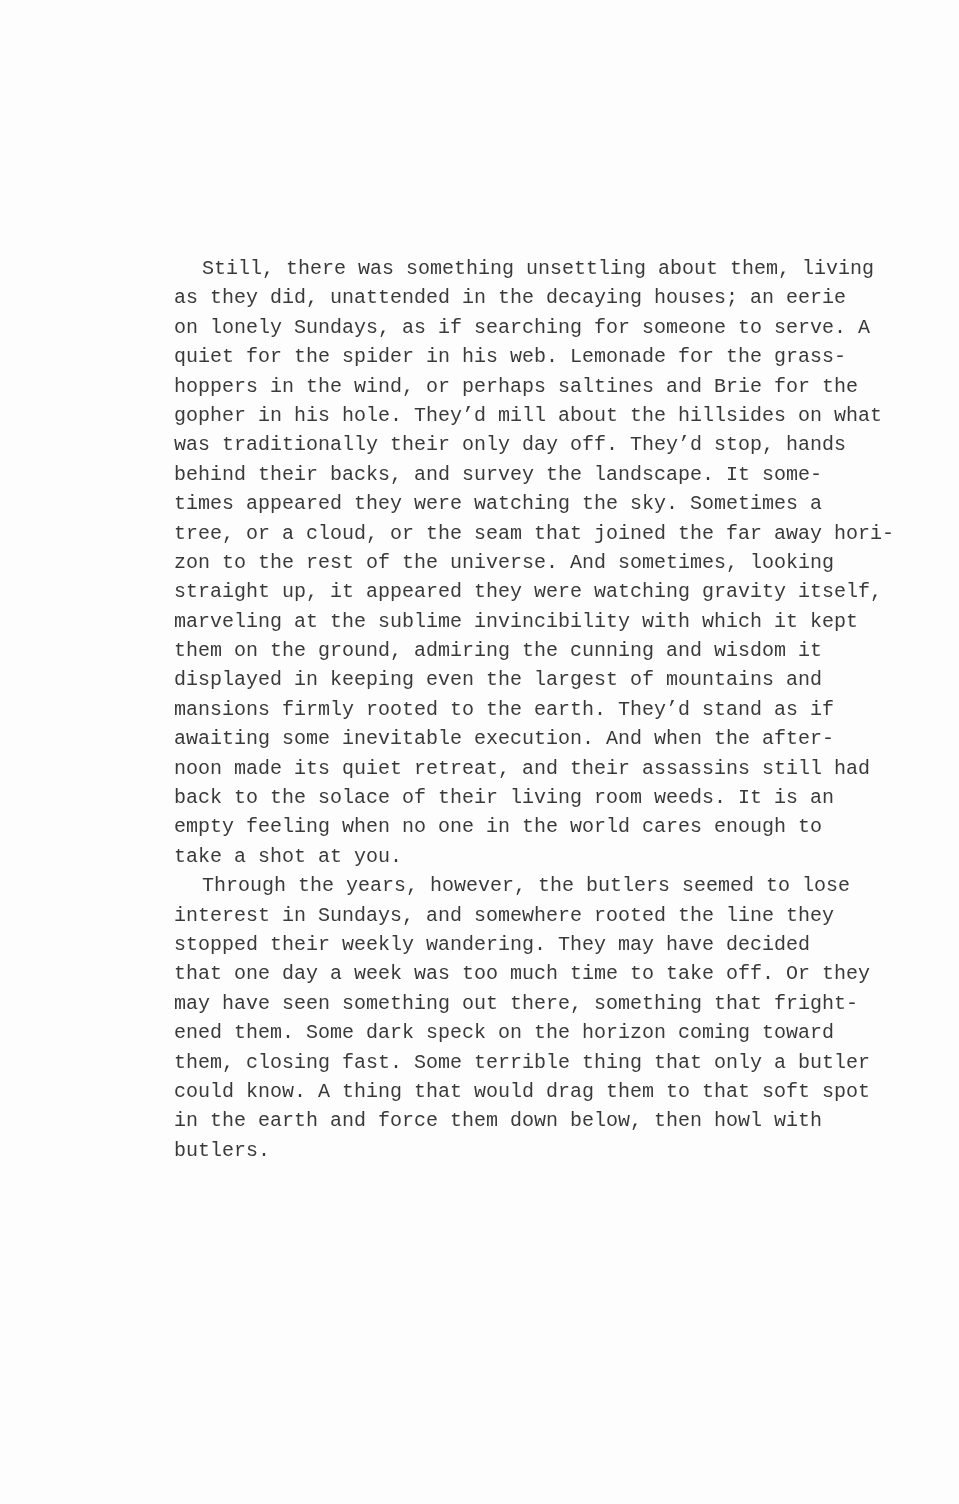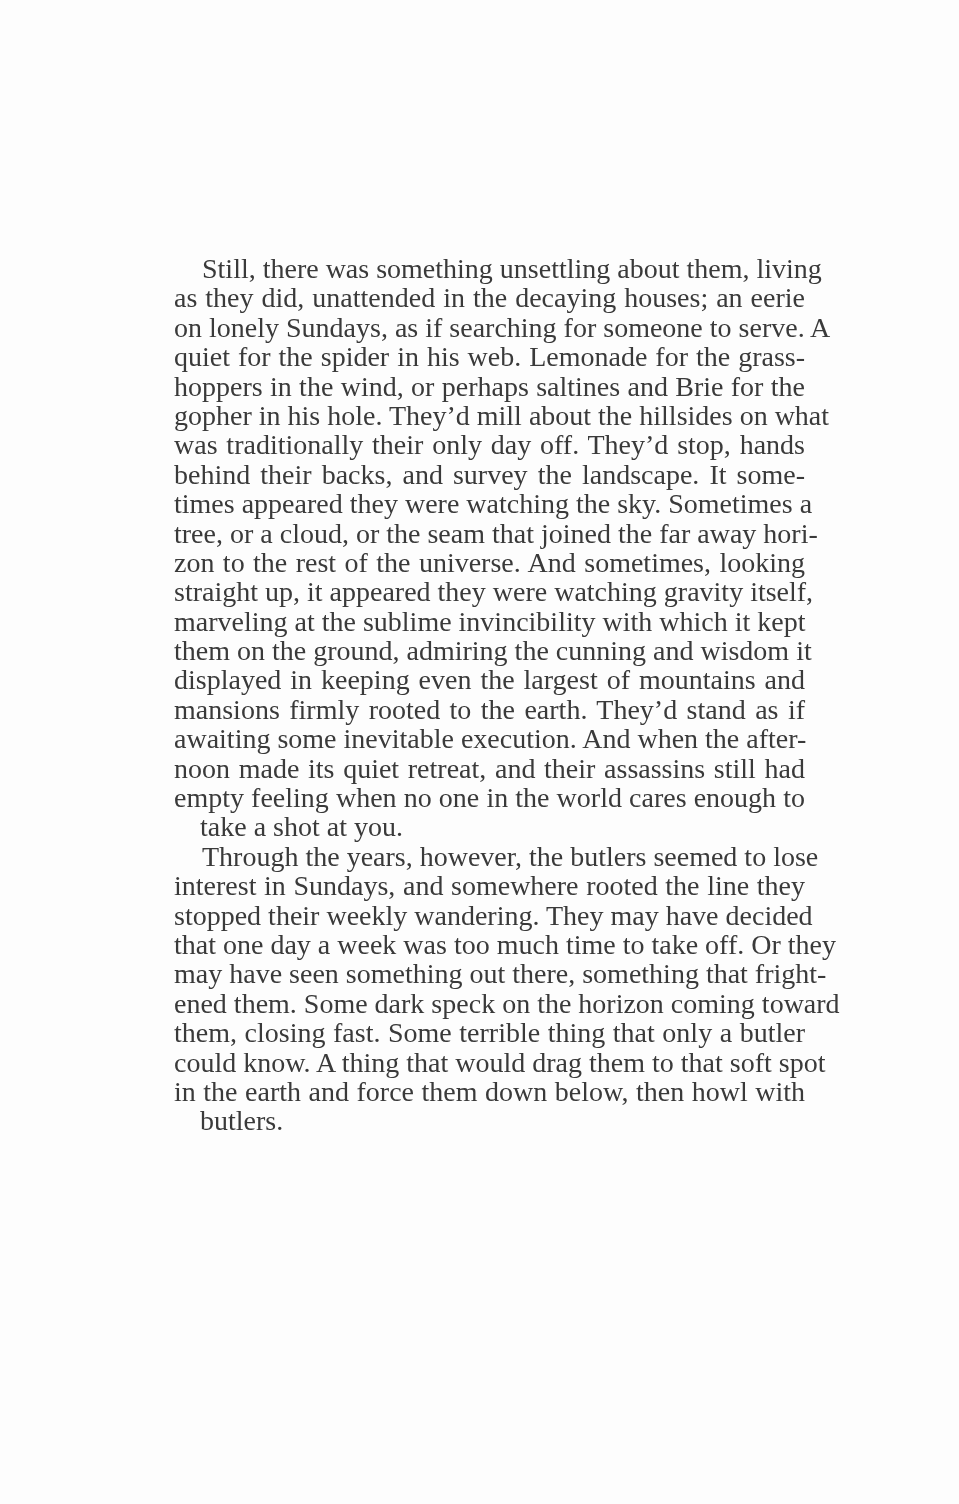--- a/index.html
+++ b/index.html
@@ -2,33 +2,33 @@
 <html><head>
 <meta charset="utf-8">
 <style>
   html, body { margin: 0; padding: 0; background: #fdfdfd; }
   body { width: 959px; height: 1504px; position: relative; overflow: hidden; }
   .page {
     position: absolute;
     left: 174px;
     top: 254px;
     width: 631px;
-    font-family: Liberation Serif, serif;
-    font-size: 28px;
+    font-family: Liberation Mono, monospace;
+    font-size: 20px;
     line-height: 29.4px;
     color: #3a3a3a;
   }
   .line {
     display: block;
     white-space: nowrap;
     text-align: justify;
     text-align-last: justify;
     height: 29.4px;
   }
-  .line.last { text-align-last: left; margin-left: 26px; }
+  .line.last { text-align-last: left; }
   .line.indent { padding-left: 28px; }
 </style>
 </head>
 <body>
 
 <div class="page">
   <div class="paragraph">
     <span class="line indent">Still, there was something unsettling about them, living</span>
     <span class="line">as they did, unattended in the decaying houses; an eerie</span>
     <span class="line">on lonely Sundays, as if searching for someone to serve. A</span>
@@ -40,20 +40,21 @@
     <span class="line">times appeared they were watching the sky. Sometimes a</span>
     <span class="line">tree, or a cloud, or the seam that joined the far away hori-</span>
     <span class="line">zon to the rest of the universe. And sometimes, looking</span>
     <span class="line">straight up, it appeared they were watching gravity itself,</span>
     <span class="line">marveling at the sublime invincibility with which it kept</span>
     <span class="line">them on the ground, admiring the cunning and wisdom it</span>
     <span class="line">displayed in keeping even the largest of mountains and</span>
     <span class="line">mansions firmly rooted to the earth. They’d stand as if</span>
     <span class="line">awaiting some inevitable execution. And when the after-</span>
     <span class="line">noon made its quiet retreat, and their assassins still had</span>
+    <span class="line">back to the solace of their living room weeds. It is an</span>
     <span class="line">empty feeling when no one in the world cares enough to</span>
     <span class="line last">take a shot at you.</span>
   </div>
   <div class="paragraph">
     <span class="line indent">Through the years, however, the butlers seemed to lose</span>
     <span class="line">interest in Sundays, and somewhere rooted the line they</span>
     <span class="line">stopped their weekly wandering. They may have decided</span>
     <span class="line">that one day a week was too much time to take off. Or they</span>
     <span class="line">may have seen something out there, something that fright-</span>
     <span class="line">ened them. Some dark speck on the horizon coming toward</span>

